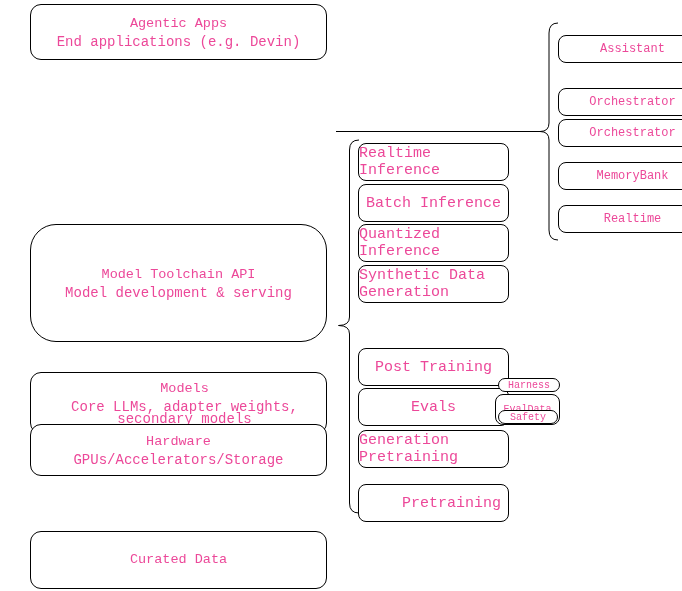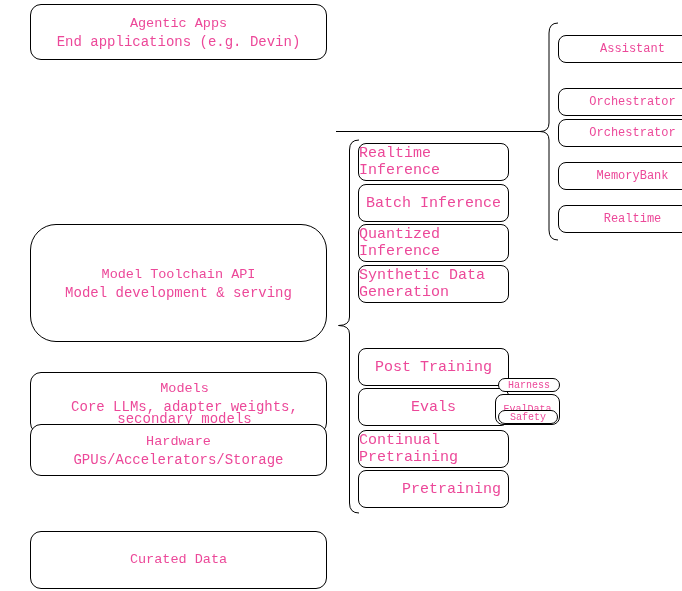--- a/index.html
+++ b/index.html
@@ -128,22 +128,22 @@
   <div class="lbox r-small" style="top:531px; height:58px;">
     <div class="title">Curated Data</div>
   </div>
 
   <div class="mbox" style="top:143px;">Realtime Inference</div>
   <div class="mbox" style="top:184px;">Batch Inference</div>
   <div class="mbox" style="top:224px;">Quantized Inference</div>
   <div class="mbox" style="top:265px;">Synthetic Data Generation</div>
   <div class="mbox" style="top:348px;">Post Training</div>
   <div class="mbox" style="top:388px;text-align:center;">Evals</div>
-  <div class="mbox" style="top:430px;">Continual Pretraining</div>
-  <div class="mbox" style="top:470px;padding-left:36px;">Pretraining</div>
+  <div class="mbox" style="top:430px;">Generation Pretraining</div>
+  <div class="mbox" style="top:484px;padding-left:36px;">Pretraining</div>
 
   <div class="tag tag-harness">Harness</div>
   <div class="tag tag-evaldata">EvalData</div>
   <div class="tag tag-safety">Safety</div>
 
   <div class="rbox" style="top:35px;">Assistant</div>
   <div class="rbox" style="top:88px;">Orchestrator</div>
   <div class="rbox" style="top:119px;">Orchestrator</div>
   <div class="rbox" style="top:162px;">MemoryBank</div>
   <div class="rbox" style="top:205px;">Realtime</div>

